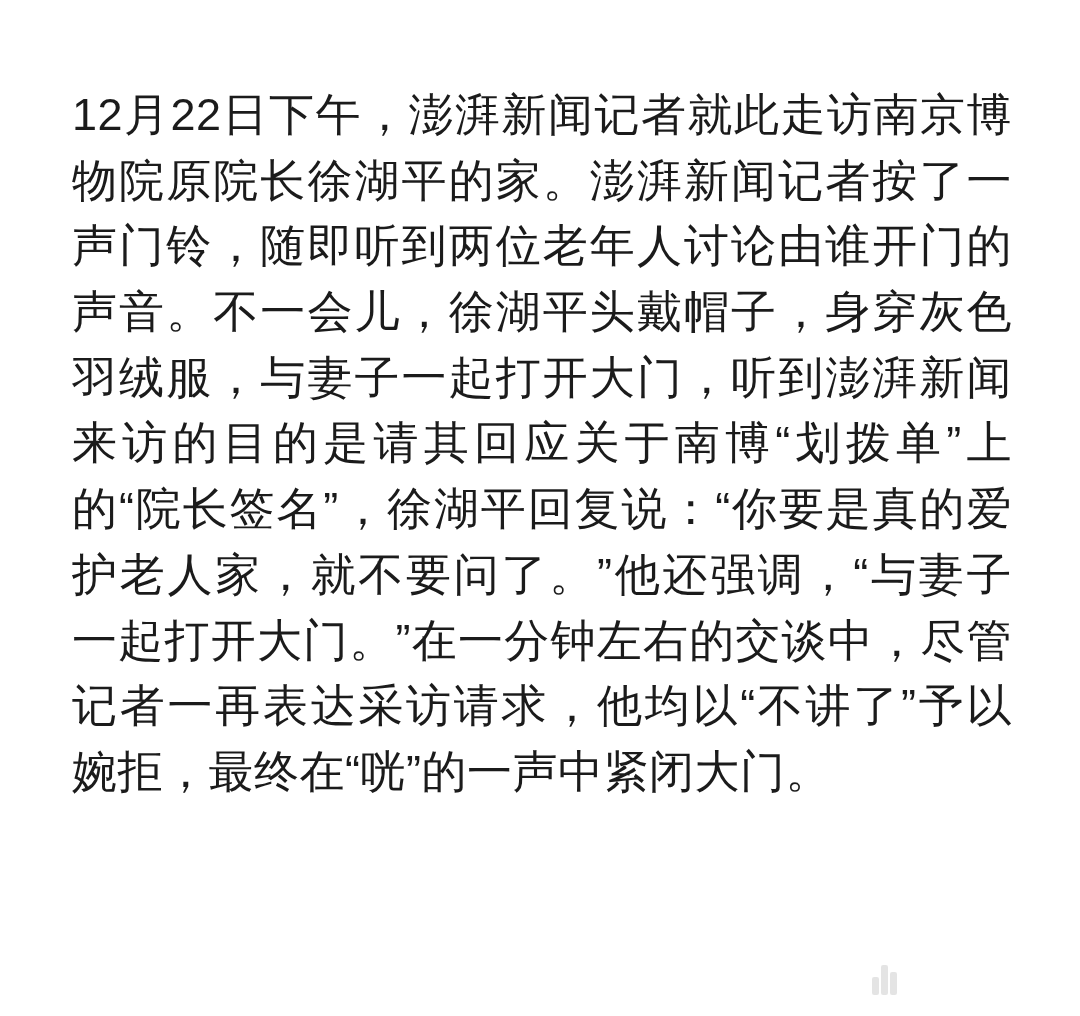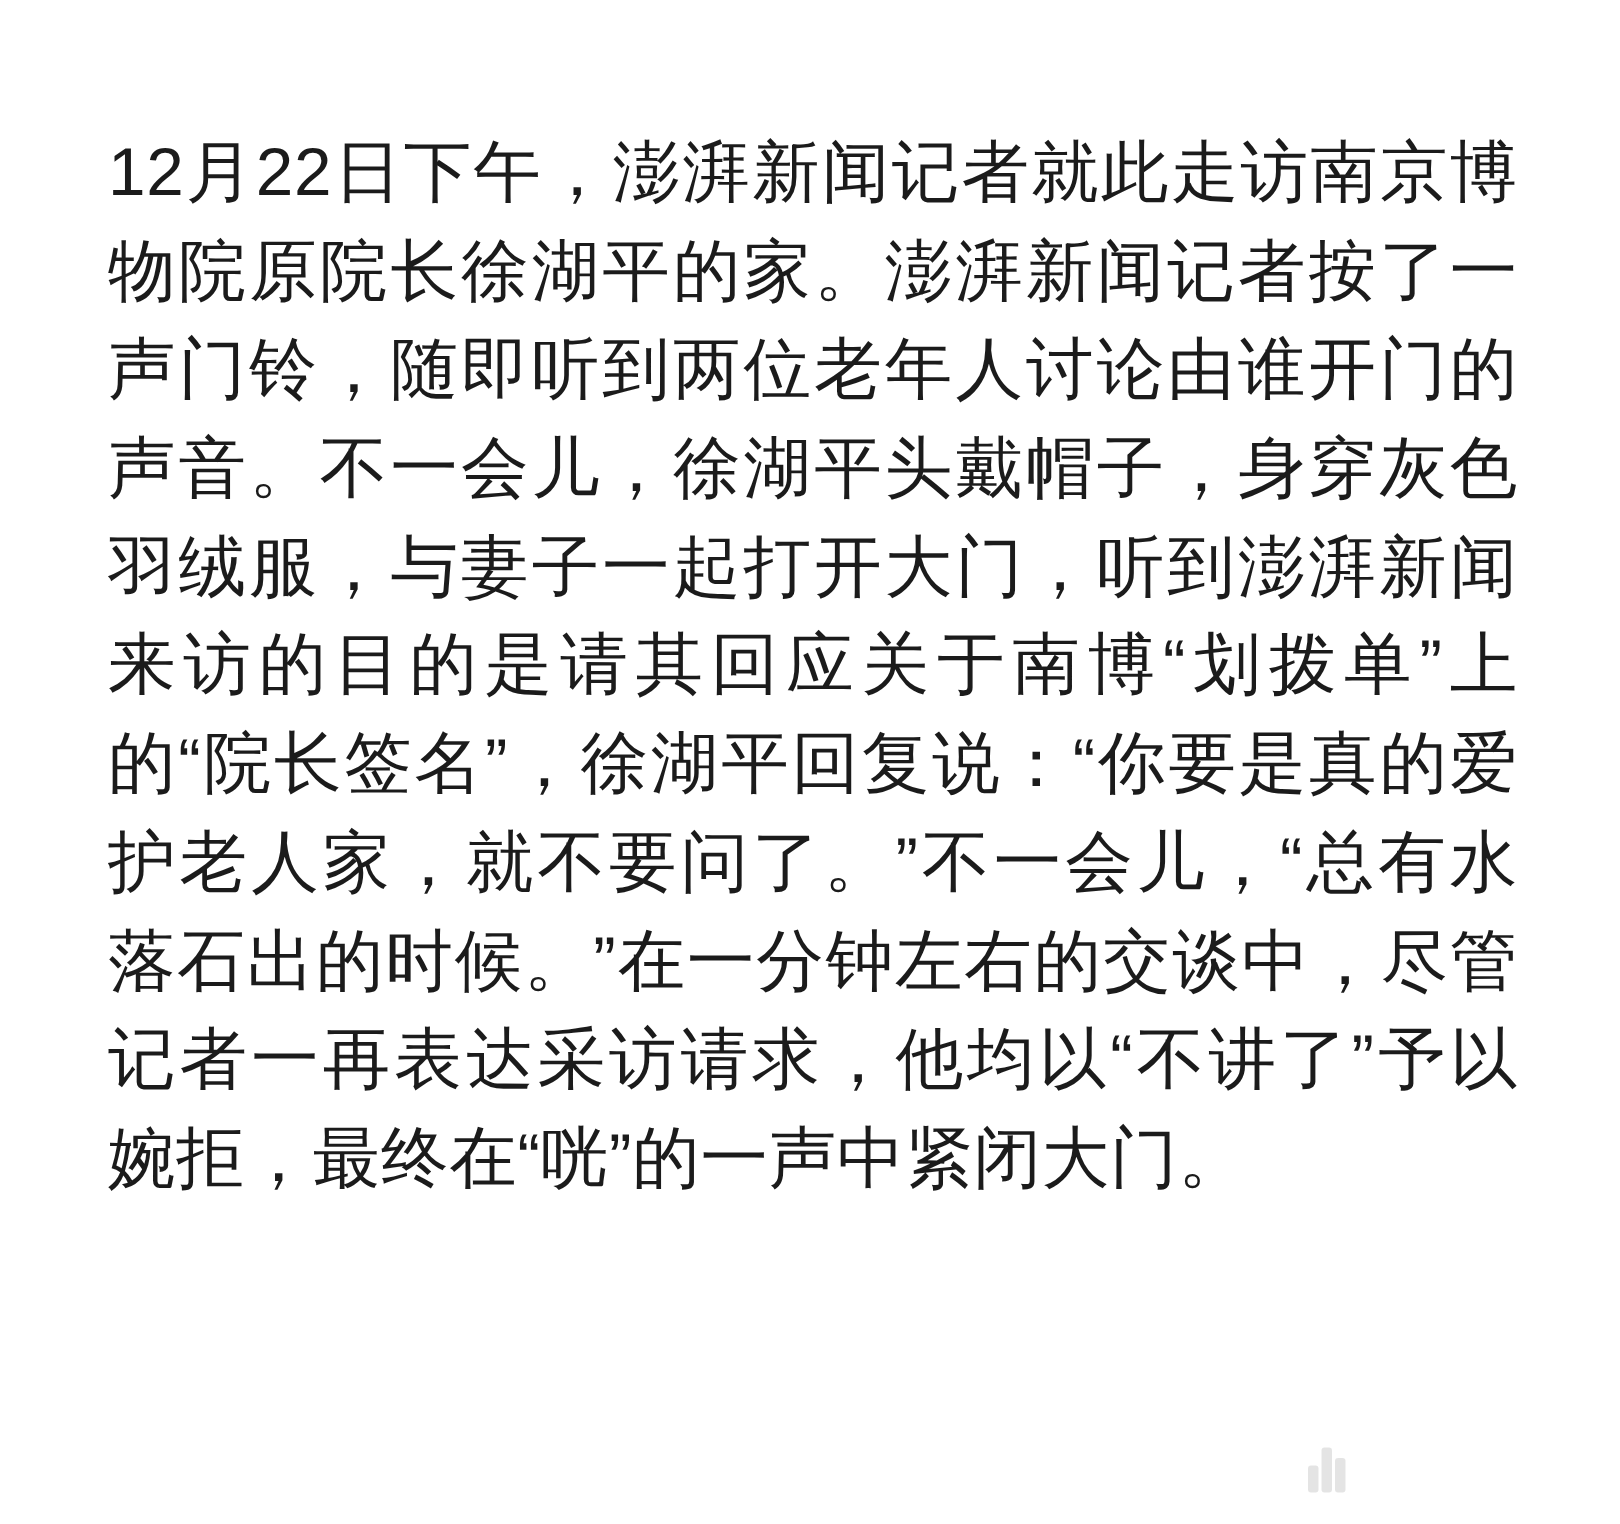--- a/index.html
+++ b/index.html
@@ -67,21 +67,21 @@
     letter-spacing: 2px;
     line-height: 1;
     white-space: nowrap;
   }
 </style>
 </head>
 <body>
 
 <div class="page">
 
-  <div class="article-body">12月22日下午，澎湃新闻记者就此走访南京博物院原院长徐湖平的家。澎湃新闻记者按了一声门铃，随即听到两位老年人讨论由谁开门的声音。不一会儿，徐湖平头戴帽子，身穿灰色羽绒服，与妻子一起打开大门，听到澎湃新闻来访的目的是请其回应关于南博“划拨单”上的“院长签名”，徐湖平回复说：“你要是真的爱护老人家，就不要问了。”不一会儿，“总有水落石出的时候。”在一分钟左右的交谈中，尽管记者一再表达采访请求，他均以“不讲了”予以婉拒，最终在“咣”的一声中紧闭大门。</div>
+  <div class="article-body">12月22日下午，澎湃新闻记者就此走访南京博物院原院长徐湖平的家。澎湃新闻记者按了一声门铃，随即听到两位老年人讨论由谁开门的声音。不一会儿，徐湖平头戴帽子，身穿灰色羽绒服，与妻子一起打开大门，听到澎湃新闻来访的目的是请其回应关于南博“划拨单”上的“院长签名”，徐湖平回复说：“你要是真的爱护老人家，就不要问了。”他还强调，“与妻子一起打开大门。”在一分钟左右的交谈中，尽管记者一再表达采访请求，他均以“不讲了”予以婉拒，最终在“咣”的一声中紧闭大门。</div>
 
   <div class="watermark">
     <div class="wm-logo">
       <span></span>
         <span></span>
         <span></span>
     </div>
     <div class="wm-text"></div>
   </div>
 

